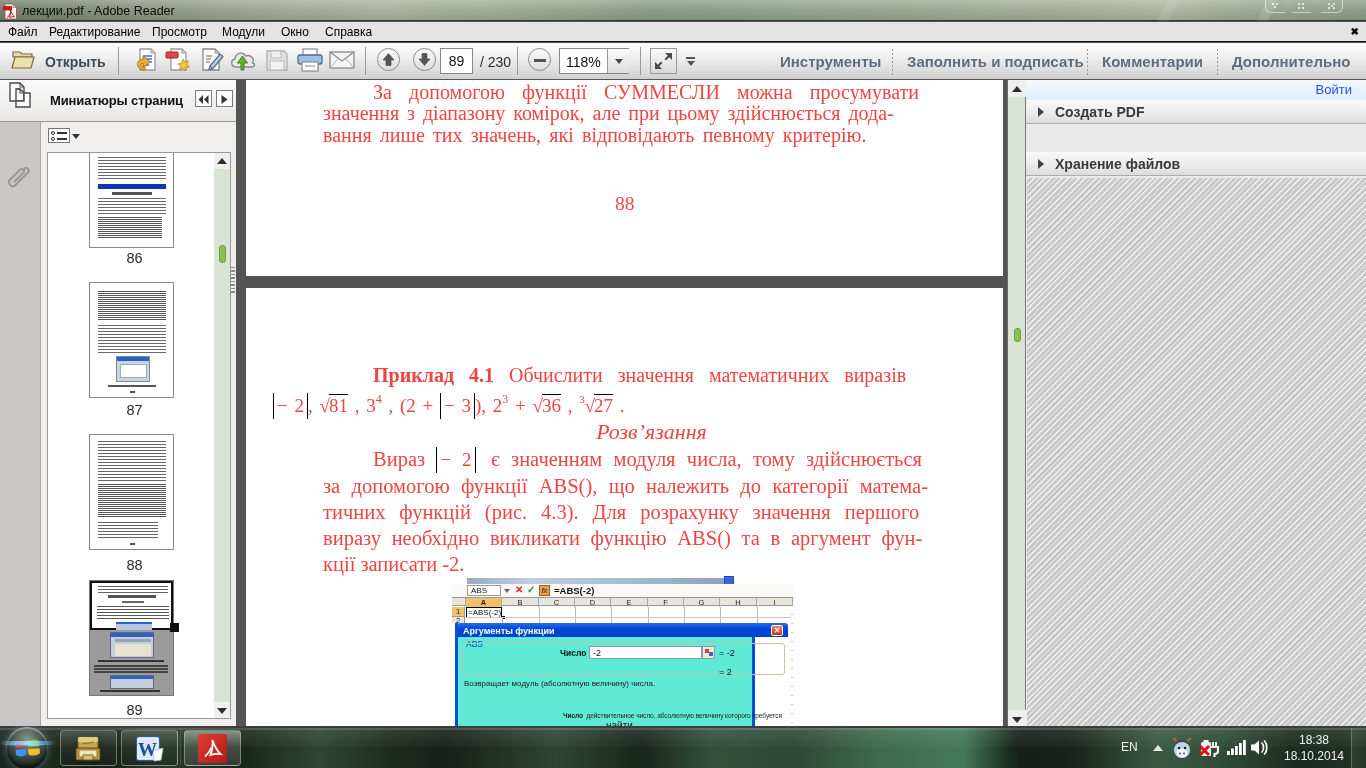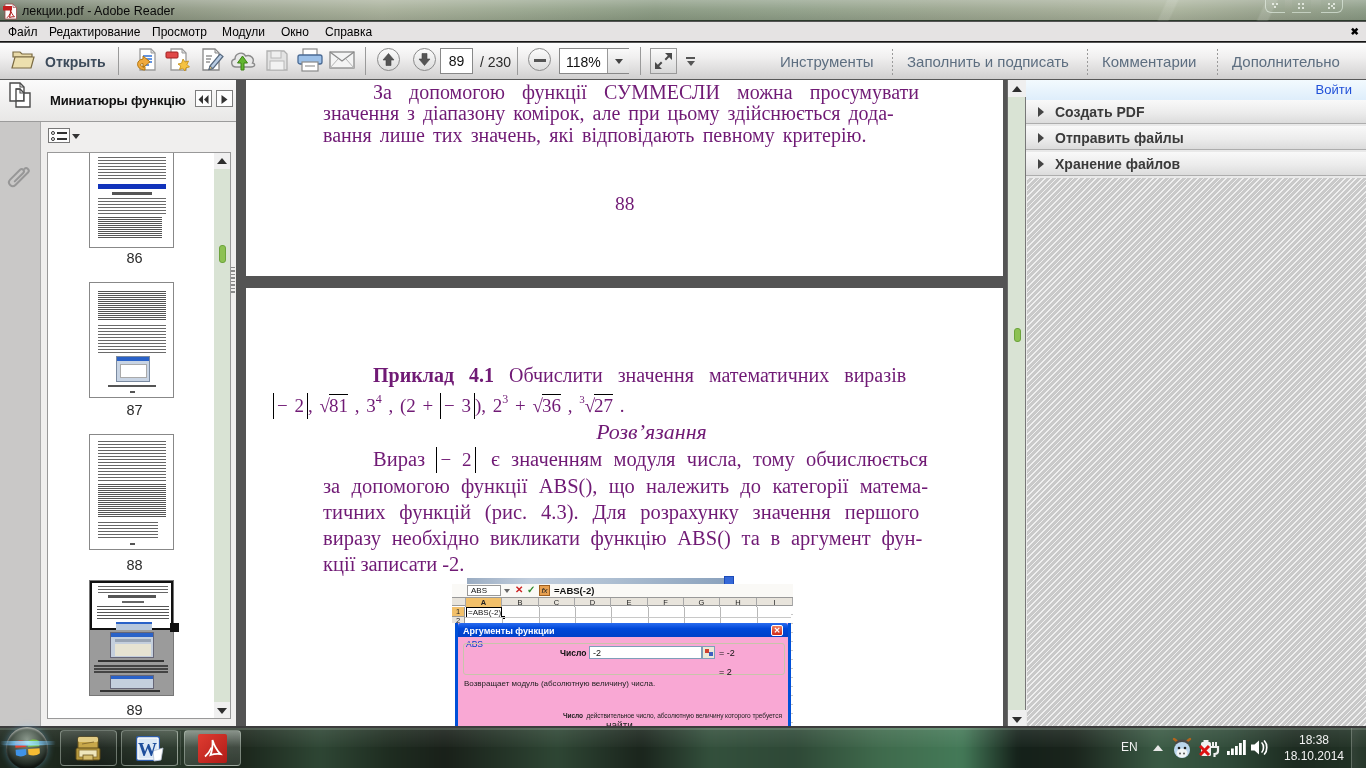--- a/index.html
+++ b/index.html
@@ -26,21 +26,21 @@
 #menubar .mi { position:absolute; top:3px; }
 #menu-close { position:absolute; right:7px; top:4px; font-size:10px; font-weight:bold; color:#000; }
 
 
 #toolbar { position:absolute; top:43px; left:0; width:1366px; height:37px;
   background:linear-gradient(180deg,#fdfdfd 0%,#f0efef 40%,#dedddd 75%,#d0cfcf 100%);
   border-bottom:1px solid #585858; }
 .tsep { position:absolute; top:4px; height:28px; width:1px; background:#9a9a9a; }
 .navcirc { position:absolute; width:23px; height:23px; border-radius:50%;
   border:1px solid #8a8a8a; background:linear-gradient(180deg,#fcfcfc,#dcdcdc); }
-.tool-label { position:absolute; font-weight:normal; color:#5d6e80; font-size:15px; }
+.tool-label { position:absolute; font-weight:bold; color:#5d6e80; font-size:15px; }
 .dotsep { position:absolute; top:6px; height:26px; width:1px;
   background:repeating-linear-gradient(180deg,#9a9a9a 0 2px,transparent 2px 4px); }
 
 
 #sidebar { position:absolute; top:80px; left:0; width:236px; height:648px; background:#f0efee; }
 #sb-header { position:absolute; top:0; left:0; width:236px; height:42px;
   background:linear-gradient(180deg,#fbfbfb,#e8e7e6); border-bottom:1px solid #9b9b9b; }
 #sb-title { position:absolute; left:50px; top:13px; font-size:13px; font-weight:bold; color:#111; letter-spacing:-0.1px; }
 .sb-navbtn { position:absolute; top:10px; width:17px; height:17px; background:#fdfdfd; border:1px solid #7d7d7d; text-align:center; line-height:16px; font-size:7px; color:#222; letter-spacing:-1px; }
 #iconstrip { position:absolute; top:42px; left:0; width:41px; height:606px; background:#c9c8c7; border-right:1px solid #aaa; }
@@ -74,21 +74,21 @@
   background:repeating-linear-gradient(-45deg,#c9c9c9 0 2.8px,#efefef 2.8px 4px); }
 
 
 #taskbar { position:absolute; top:728px; left:0; width:1366px; height:40px;
   background:linear-gradient(180deg,#222b24 0%,#18201a 50%,#141b16 100%); }
 .tbtn { position:absolute; top:2px; width:57px; height:36px; border-radius:4px;
   border:1px solid rgba(200,210,200,0.45);
   background:linear-gradient(180deg,rgba(120,130,120,0.45),rgba(60,70,62,0.35) 45%,rgba(30,38,32,0.45)); }
 
 
-.ser { font-family:"Liberation Serif", serif; color:#701a75; position:absolute; white-space:nowrap; }
+.ser { font-family:"Liberation Serif", serif; color:#ef4444; position:absolute; white-space:nowrap; }
 .vb { border-left:1.2px solid #000; border-right:1.2px solid #000; padding:2px 3px 3px 3px; }
 .ov { border-top:1.2px solid #000; }
 .rad { margin-right:-1px; }
 #mathline sup { font-size:12px; position:relative; top:-2px; }
 .xl-vline { position:absolute; top:22px; width:1px; height:26px; background:#b8b8b8; }
 .xl-col { position:absolute; top:0; height:9px; font-size:7.5px; color:#222; text-align:center; line-height:9px; border-right:1px solid #a8a8a8; }
 </style>
 </head>
 <body>
 <div id="screen">
@@ -312,21 +312,21 @@
       </div>
     </div>
     <div id="sb-header">
 
       <svg class="abs" style="left:8px;top:1px;" width="26" height="28" viewBox="0 0 26 28">
         <path d="M2 2 L12 2 L16 6 L16 20 L2 20 Z" fill="#fff" stroke="#4a4a4a" stroke-width="1.4"></path>
         <path d="M12 2 L12 6 L16 6" fill="none" stroke="#4a4a4a" stroke-width="1.1"></path>
         <path d="M8 20 L8 26 L22 26 L22 12 L16 12 L16 20 Z M16 12 L12 8 L8 8 L8 20" fill="#fff" stroke="#4a4a4a" stroke-width="1.4"></path>
         <path d="M8 8 L12 8 L12 12 L16 12" fill="none" stroke="#4a4a4a" stroke-width="1.1"></path>
       </svg>
-      <div id="sb-title">Миниатюры функцію</div>
+      <div id="sb-title">Миниатюры страниц</div>
       <div class="sb-navbtn" style="left:195px;"><svg width="11" height="9" viewBox="0 0 11 9" style="margin-top:4px;">
             <path d="M5 0 L5 9 L0.5 4.5 Z M10.5 0 L10.5 9 L6 4.5 Z" fill="#333"></path>
           </svg></div>
       <div class="sb-navbtn" style="left:216px;"><svg width="7" height="9" viewBox="0 0 7 9" style="margin-top:4px;">
             <path d="M0.5 0 L0.5 9 L6.5 4.5 Z" fill="#333"></path>
           </svg></div>
     </div>
 
     <div class="abs" style="left:48px;top:48px;width:22px;height:15px;background:#fdfdfd;border:1px solid #777;">
       <div class="abs" style="left:2px;top:2px;width:4px;height:4px;border:1px solid #333;border-radius:50%;"></div>
@@ -345,21 +345,21 @@
       <div class="ser" id="p1l2" style="left:77px;top:22px;font-size:20px;word-spacing:2.9px;">значення з діапазону комірок, але при цьому здійснюється дода-</div>
       <div class="ser" id="p1l3" style="left:77px;top:43.5px;font-size:20px;word-spacing:3.2px;">вання лише тих значень, які відповідають певному критерію.</div>
       <div class="ser" style="left:369px;top:113px;font-size:19.5px;">88</div>
     </div>
     <div class="page" id="page2" style="top:208px; height:440px;">
       <div class="ser" id="p2l1" style="left:127px;top:75.5px;font-size:20px;word-spacing:10px;"><b>Приклад 4.1</b> Обчислити значення математичних виразів</div>
       <div class="ser" id="mathline" style="left:27px;top:106px;width:757px;text-align:left;font-size:19px;word-spacing:2px;">
         <span class="vb">− 2</span><span class="mg">, </span><span class="rad">√</span><span class="ov">81</span><span class="mg"> , </span>3<sup>4</sup><span class="mg"> , </span>(2 + <span class="vb">− 3</span>)<span class="mg">, </span>2<sup>3</sup> + <span class="rad">√</span><span class="ov">36</span><span class="mg"> , </span><sup style="font-size:11px;">3</sup><span class="rad">√</span><span class="ov">27</span> .
       </div>
       <div class="ser" style="left:27px;top:131px;width:757px;text-align:center;font-size:22px;font-style:italic;">Розв’язання</div>
-      <div class="ser" id="p2l2" style="left:127px;top:160px;font-size:20.5px;word-spacing:6.2px;">Вираз <span class="vb" style="font-size:19px;">− 2</span> <span style="margin-left:4px;">є значенням модуля числа, тому обчислюється</span></div>
+      <div class="ser" id="p2l2" style="left:127px;top:160px;font-size:20.5px;word-spacing:6.2px;">Вираз <span class="vb" style="font-size:19px;">− 2</span> <span style="margin-left:4px;">є значенням модуля числа, тому здійснюється</span></div>
       <div class="ser" id="p2l3" style="left:77px;top:187px;font-size:20.5px;word-spacing:6.2px;">за допомогою функції ABS(), що належить до категорії матема-</div>
       <div class="ser" id="p2l4" style="left:77px;top:213px;font-size:20.5px;word-spacing:8.8px;">тичних функцій (рис. 4.3). Для розрахунку значення першого</div>
       <div class="ser" id="p2l5" style="left:77px;top:239px;font-size:20.5px;word-spacing:5.6px;">виразу необхідно викликати функцію ABS() та в аргумент фун-</div>
       <div class="ser" id="p2l6" style="left:77px;top:265px;font-size:20.5px;">кції записати -2.</div>
 
       <div class="abs" id="excel" style="left:206px;top:287px;width:341px;height:153px;background:#fff;font-family:'Liberation Sans',sans-serif;overflow:hidden;">
         <div class="abs" style="left:15px;top:3px;width:258px;height:6px;background:linear-gradient(90deg,#9aacc2 0%,#c2cedd 25%,#aebfd2 55%,#8ba2bd 100%);"></div>
         <div class="abs" style="left:272px;top:1px;width:10px;height:9px;background:#3468d8;border:1px solid #1c4ab8;"></div>
 
         <div class="abs" style="left:0;top:9px;width:341px;height:13px;background:#faf9f6;">
@@ -394,21 +394,21 @@
           <div class="xl-vline" style="left:87px;top:0;height:26px;"></div>
           <div class="xl-vline" style="left:123px;top:0;height:26px;"></div>
           <div class="xl-vline" style="left:159px;top:0;height:26px;"></div>
           <div class="xl-vline" style="left:196px;top:0;height:26px;"></div>
           <div class="xl-vline" style="left:232px;top:0;height:26px;"></div>
           <div class="xl-vline" style="left:268px;top:0;height:26px;"></div>
           <div class="xl-vline" style="left:305px;top:0;height:26px;"></div>
           <div class="abs" style="left:13px;top:10px;width:328px;height:1px;background:#c8c8c8;"></div>
         </div>
 
-        <div class="abs" id="xldlg" style="left:3px;top:48px;width:336px;height:105px;background:#f9a8d4;border-left:3px solid #0050d8;border-right:3px solid #0050d8;">
+        <div class="abs" id="xldlg" style="left:3px;top:48px;width:300px;height:105px;background:#5eead4;border-left:3px solid #0050d8;border-right:3px solid #0050d8;">
           <div class="abs" style="left:0;top:0;width:330px;height:14px;border-radius:3px 3px 0 0;background:linear-gradient(180deg,#2a6cf0,#0048d8 40%,#0040c8);">
             <span class="abs" style="left:5px;top:2.5px;color:#fff;font-size:9px;font-weight:bold;">Аргументы функции</span>
             <div class="abs" style="left:313px;top:2px;width:12px;height:11px;background:linear-gradient(180deg,#f08060,#d02818);border:1px solid #fff;border-radius:2px;color:#fff;font-size:8px;text-align:center;line-height:9px;font-weight:bold;">✕</div>
           </div>
           <span class="abs" style="left:8px;top:16px;color:#0042c8;font-size:8.5px;">ABS</span>
           <div class="abs" style="left:5px;top:20px;width:322px;height:32px;border:1px solid #c8c4aa;border-radius:3px;"></div>
           <span class="abs" style="left:102px;top:25px;font-size:8.5px;font-weight:bold;color:#111;">Число</span>
           <div class="abs" style="left:131px;top:23px;width:113px;height:13px;background:#fff;border:1px solid #7f9db9;font-size:9px;color:#111;padding:1px 0 0 3px;">-2</div>
           <div class="abs" style="left:244px;top:23px;width:13px;height:13px;background:#ece9d8;border:1px solid #7f9db9;">
             <div class="abs" style="left:2px;top:2px;width:4px;height:4px;background:#d04030;"></div>
@@ -436,24 +436,20 @@
   </div>
 
   <div id="rightpanel">
     <div id="signin">
         <span>Войти</span>
       </div>
     <div class="acc" style="top:20px;">
         <div class="arr"></div>
         <div class="txt">Создать PDF</div>
       </div>
-    <div class="acc" style="top:46px;">
-        <div class="arr"></div>
-        <div class="txt">Отправить файлы</div>
-      </div>
     <div class="acc" style="top:72px;">
         <div class="arr"></div>
         <div class="txt">Хранение файлов</div>
       </div>
     <div id="stripes"></div>
   </div>
 
   <div class="abs" style="left:0;top:725.5px;width:1366px;height:2.5px;background:#3c3c3c;"></div>
 
   <div id="taskbar">

